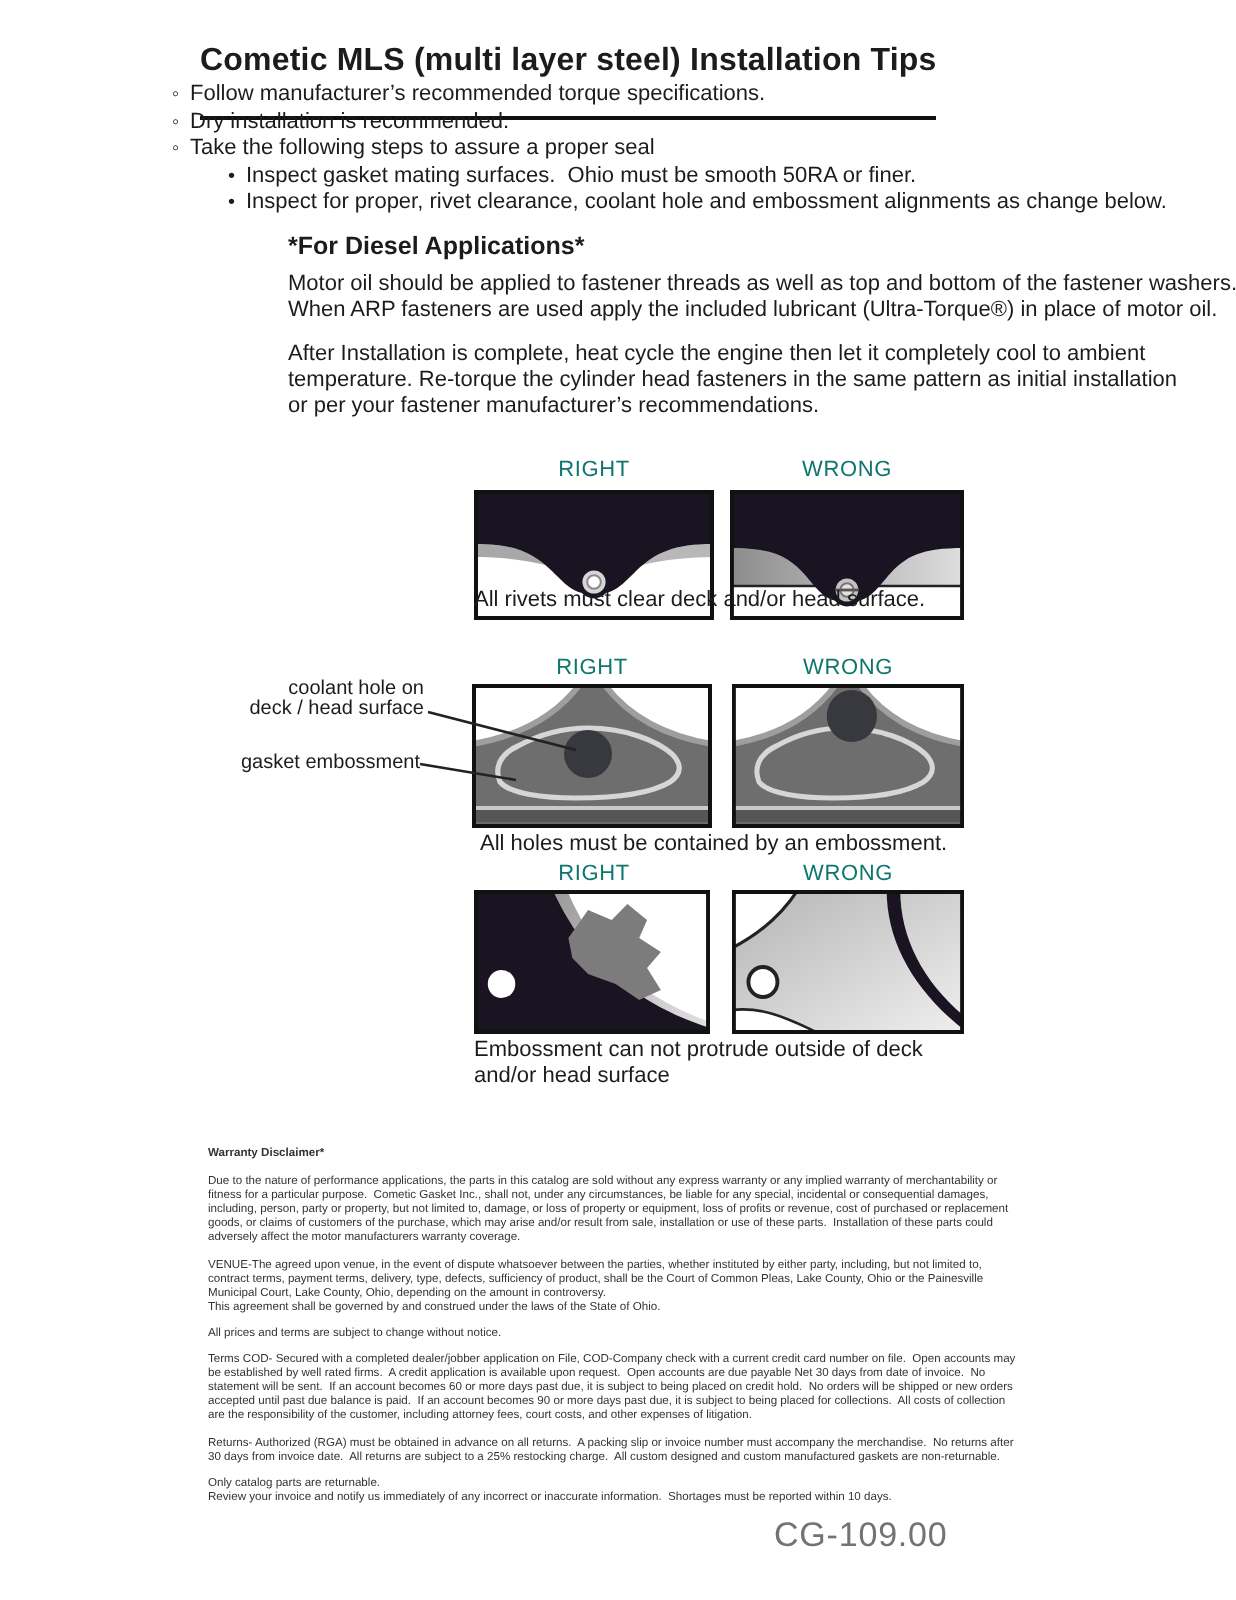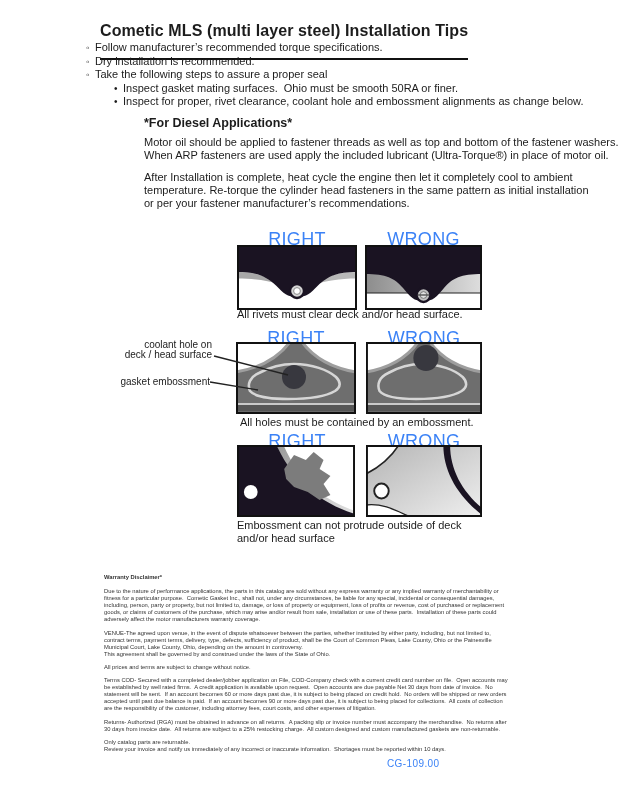--- a/index.html
+++ b/index.html
@@ -26,30 +26,30 @@
   .tips{left:86px;top:41px;font-size:11px;line-height:13.5px;}
   .tip-row{display:flex;}
   .tip-row .marker{width:9px;text-align:left;font-size:10px;flex:0 0 9px;}
   .tip-row.indent{margin-left:28px;}
   .tip-row.indent .marker{font-size:10px;}
 
   .diesel{left:116px;top:117px;font-size:11px;line-height:13.2px;margin-left:28px;}
   .diesel h3{margin:0 0 6px 0;font-size:12.5px;}
   .diesel .para{margin:0 0 8px 0;}
 
-  .dlabel{font-size:18px;color:#3b82f6;text-align:center;width:120px;letter-spacing:.3px;}
+  .dlabel{font-size:11px;color:#0f766e;text-align:center;width:120px;letter-spacing:.3px;}
   .caption{font-size:11px;color:#1c1c1c;line-height:12.5px;}
 
   .ann{font-size:10px;line-height:9.8px;text-align:right;color:#1c1c1c;}
 
   .legal{left:104px;top:574px;width:440px;font-size:5.8px;line-height:7.1px;color:#333;}
   .legal .lhead{font-weight:bold;margin:0 0 7px 0;}
   .legal .lpara{margin:0 0 6px 0;}
 
-  .pagenum{left:387px;top:758px;font-size:10px;color:#3b82f6;letter-spacing:.4px;}
+  .pagenum{left:387px;top:758px;font-size:17px;color:#737373;letter-spacing:.4px;}
 
   svg{display:block;}
 </style>
 </head>
 <body>
 
 <div class="page">
 
   <div class="abs title">Cometic MLS (multi layer steel) Installation Tips</div>
 
@@ -108,21 +108,21 @@
     <rect x="0" y="0" width="120" height="65" fill="#ffffff"></rect>
     <rect x="0" y="29" width="120" height="19" fill="url(#g1)"></rect>
     <line x1="0" y1="48" x2="120" y2="48" stroke="#222" stroke-width="1.2"></line>
     <path d="M0,0 H120 V29 C98,29 90,33 81,43 C73,52.5 70,56 60,56 C50,56 47,52.5 39,43 C30,33 22,29 0,29 Z" fill="#1a1322"></path>
     <circle cx="60" cy="50" r="7" fill="#c2c2c2" stroke="#1a1322" stroke-width="2.4"></circle>
     <circle cx="60" cy="50" r="3.4" fill="#e2e2e2" stroke="#777" stroke-width="1"></circle>
     <line x1="54" y1="50" x2="66" y2="50" stroke="#555" stroke-width="1.4"></line>
     <rect x="1" y="1" width="118" height="63" fill="none" stroke="#111111" stroke-width="2"></rect>
   </svg>
 
-  <div class="abs caption pre" style="left:237px;top:308px;">All rivets must clear deck and/or head surface.</div>
+  <div class="abs caption pre" style="left:237px;top:294px;">All rivets must clear deck and/or head surface.</div>
 
   <div class="abs dlabel" style="left:236px;top:328px;">RIGHT</div>
   <div class="abs dlabel" style="left:366px;top:328px;width:116px;">WRONG</div>
 
   <div class="abs ann pre" style="left:110px;top:340px;width:102px;">coolant hole on
 deck / head surface</div>
   <div class="abs ann" style="left:110px;top:377px;width:100px;">gasket embossment</div>
 
   <svg class="abs" style="left:236px;top:342px;" width="120" height="72" viewBox="0 0 120 72" preserveAspectRatio="none">
     <rect x="0" y="0" width="120" height="72" fill="#ffffff"></rect>

